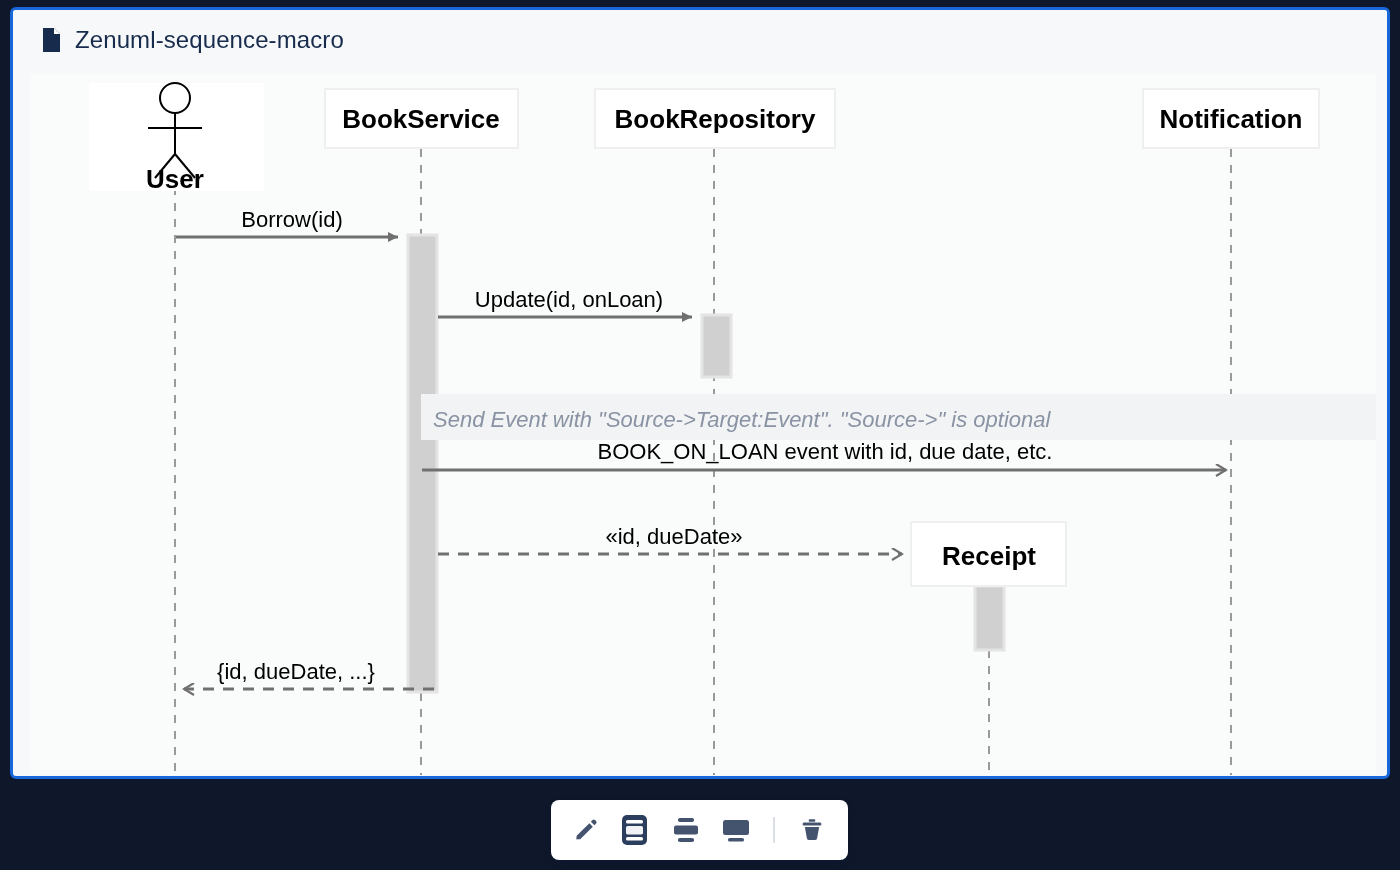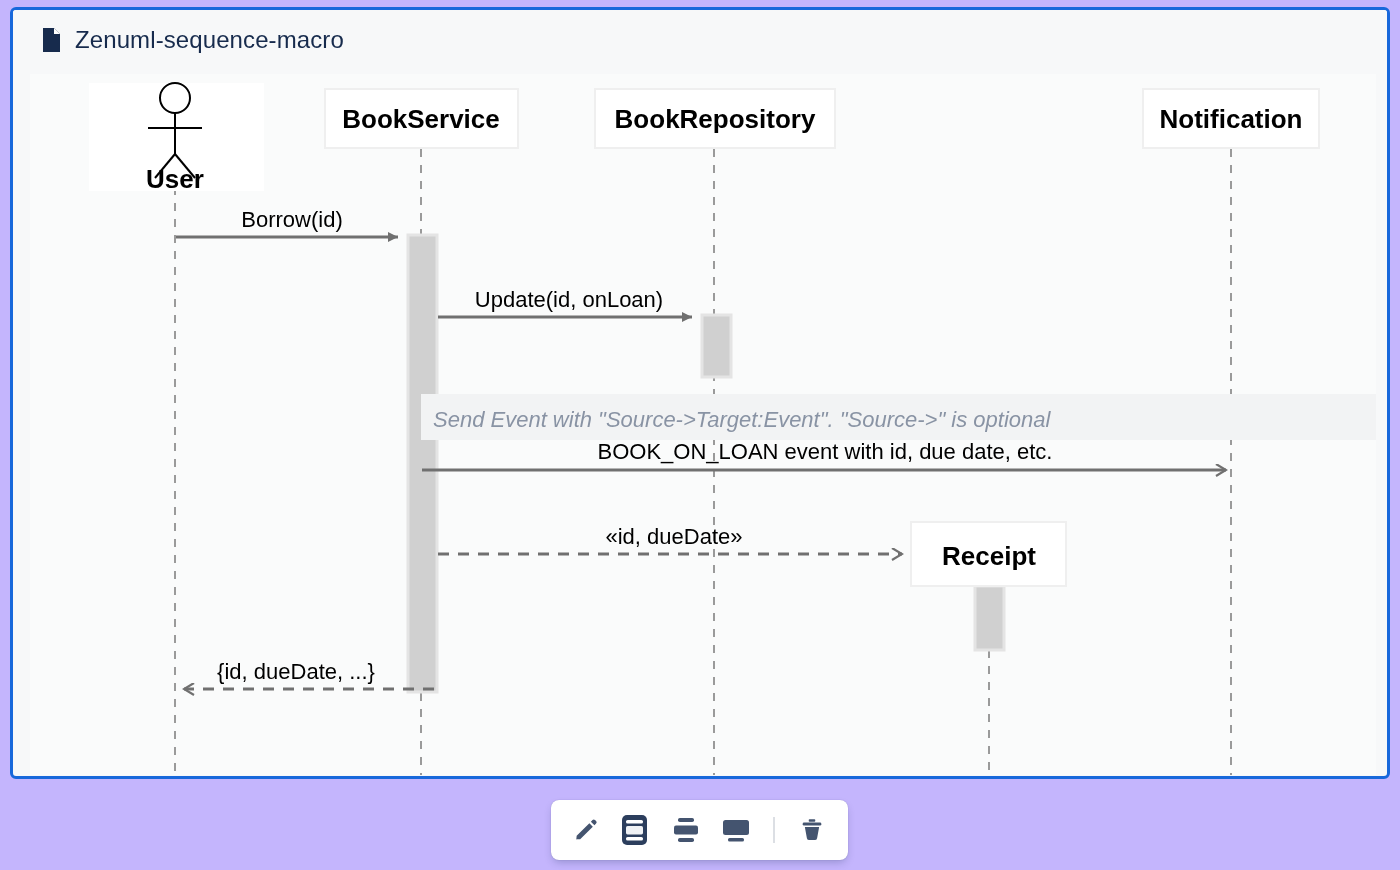--- a/index.html
+++ b/index.html
@@ -6,21 +6,21 @@
     margin: 0;
     padding: 0;
     background: #ffffff;
     font-family: "Liberation Sans", sans-serif;
   }
   #root {
     position: relative;
     width: 1400px;
     height: 870px;
     overflow: hidden;
-    background: #c4b5fd;
+    background: #0f172a;
   }
 
   
   .macro-card {
     position: absolute;
     left: 10px;
     top: 7px;
     width: 1380px;
     height: 772px;
     box-sizing: border-box;

